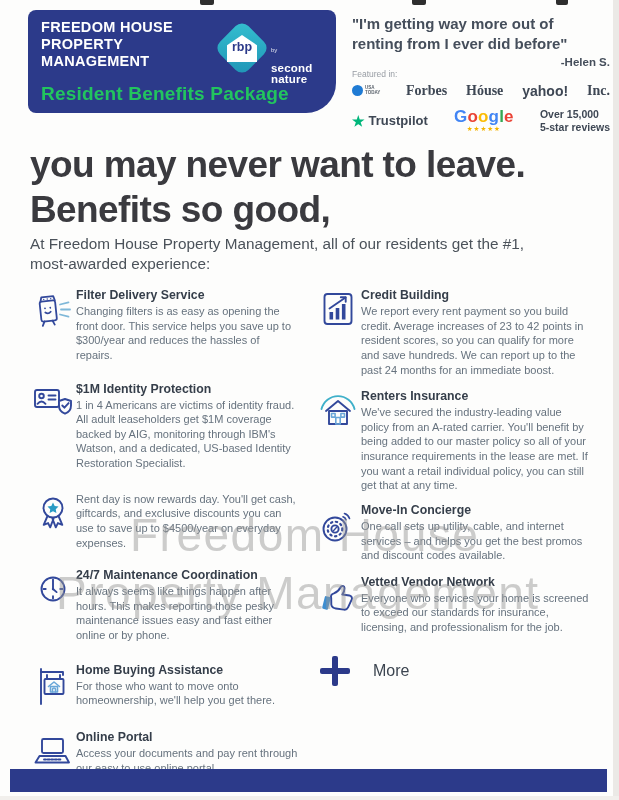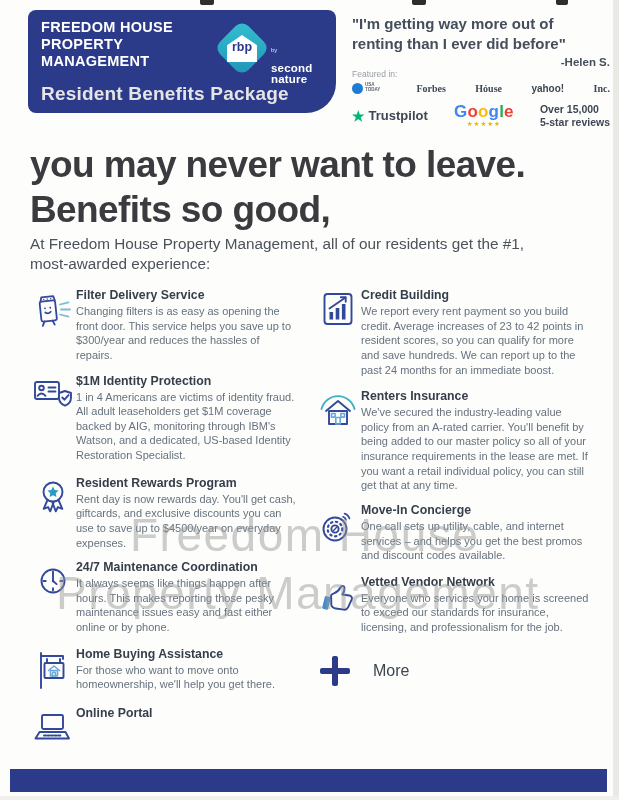--- a/index.html
+++ b/index.html
@@ -6,60 +6,60 @@
   .page{position:relative;width:619px;height:800px;background:#fdfdfc;overflow:hidden;
         font-family:"Liberation Sans",sans-serif;color:#3b434e;}
   .edge-right{position:absolute;right:0;top:0;width:6px;height:100%;background:#ebe9e6;}
   .edge-bottom{position:absolute;left:0;bottom:0;width:100%;height:4px;background:#f1efec;}
   .scan-mark{position:absolute;top:0;height:5px;background:#2e2e2e;border-radius:0 0 2px 2px;}
 
   
   .header-box{position:absolute;left:28px;top:10px;width:308px;height:103px;
               background:#2c3a8a;border-radius:8px 8px 30px 8px;box-sizing:border-box;padding:9px 13px;}
   .brand{color:#fff;font-weight:bold;font-size:14.5px;line-height:1.18;letter-spacing:.3px;}
-  .pkg-title{position:absolute;left:13px;bottom:8px;color:#e5e5e5;font-weight:bold;font-size:19px;letter-spacing:.2px;}
+  .pkg-title{position:absolute;left:13px;bottom:8px;color:#22c55e;font-weight:bold;font-size:19px;letter-spacing:.2px;}
   .rbp-wrap{position:absolute;left:186px;top:10px;width:56px;height:56px;}
   .rbp-diamond{position:absolute;left:8px;top:8px;width:40px;height:40px;border-radius:9px;
                background:linear-gradient(135deg,#35c0d0 0%,#1f94b6 100%);transform:rotate(45deg);}
   .rbp-house{position:absolute;left:13px;top:15px;width:30px;height:27px;background:#fff;
              clip-path:polygon(50% 0,100% 38%,100% 100%,0 100%,0 38%);}
   .rbp-text{position:absolute;left:13px;top:20px;width:30px;text-align:center;
             color:#2c3a8a;font-weight:bold;font-size:12.5px;}
   .sn-wrap{position:absolute;left:243px;top:38px;color:#fff;line-height:.95;}
   .sn-by{font-size:6px;vertical-align:top;opacity:.85;}
   .sn-name{font-weight:bold;font-size:11.5px;letter-spacing:.2px;}
 
   
   .quote-block{position:absolute;left:352px;top:14px;width:258px;}
   .quote{font-size:15px;font-weight:bold;color:#454e5b;line-height:1.32;}
   .attribution{text-align:right;font-size:11.5px;font-weight:bold;color:#454e5b;margin-top:2px;}
   .featured-label{font-size:8.5px;color:#979ca3;margin-top:1px;}
   .outlets{display:flex;align-items:center;justify-content:space-between;margin-top:4px;}
-  .outlet{font-size:10px;font-weight:bold;color:#3e4754;}
+  .outlet{font-size:14px;font-weight:bold;color:#3e4754;}
   .serif{font-family:"Liberation Serif",serif;}
   .usa-logo{display:flex;align-items:center;gap:2px;}
   .usa-circle{width:11px;height:11px;border-radius:50%;background:#1f7bd4;}
   .usa-text{font-size:4.5px;line-height:1.1;font-weight:bold;color:#5b636d;width:22px;}
   .reviews-row{display:flex;align-items:center;justify-content:space-between;margin-top:9px;}
   .trustpilot{display:flex;align-items:center;gap:4px;font-size:13px;font-weight:bold;color:#3e4754;}
   .tp-star{color:#00b67a;font-size:14px;}
   .google-box{text-align:center;line-height:1;}
   .google-word{font-size:17px;font-weight:bold;letter-spacing:.2px;}
   .google-stars{font-size:6.5px;color:#f4b400;letter-spacing:1px;margin-top:1px;}
   .review-count{font-size:10.5px;font-weight:bold;color:#3e4754;line-height:1.25;text-align:left;}
 
   
   .headline{position:absolute;left:30px;top:142px;font-size:37px;font-weight:800;
             color:#3a3a3f;line-height:1.22;letter-spacing:-.6px;}
   .intro{position:absolute;left:30px;top:234px;width:565px;font-size:15.3px;color:#4b525a;line-height:1.32;}
 
   
   .columns{position:absolute;left:30px;top:288px;width:580px;display:flex;}
   .col{display:flex;flex-direction:column;}
-  .col-left{width:285px;}
+  .col-left{width:285px;gap:8px;}
   .col-right{width:295px;}
   .benefit{display:flex;align-items:flex-start;}
   .bicon{width:46px;flex:none;display:flex;justify-content:center;padding-top:1px;}
   .btext{flex:1;}
   .btitle{font-size:12.3px;font-weight:bold;color:#353e4a;margin-bottom:2px;}
   .bdesc{font-size:11px;color:#66727e;line-height:1.33;}
   .col-left .bdesc{max-width:222px;}
   .col-right .bdesc{max-width:228px;}
   .mb-a{margin-bottom:11px;}.mb-b{margin-bottom:13px;}.mb-c{margin-bottom:10px;}
   .mb-d{margin-bottom:12px;}.mb-e{margin-bottom:14px;}
@@ -106,21 +106,21 @@
       <span class="sn-by">by</span>
       <div class="sn-name">second</div>
       <div class="sn-name">nature</div>
     </div>
     <div class="pkg-title">Resident Benefits Package</div>
   </div>
 
   <div class="quote-block">
     <div class="quote">
       <div>"I'm getting way more out of</div>
-      <div>renting than I ever did before"</div>
+      <div>renting from I ever did before"</div>
     </div>
     <div class="attribution">-Helen S.</div>
     <div class="featured-label">Featured in:</div>
     <div class="outlets">
       <div class="usa-logo">
         <div class="usa-circle"></div>
         <div class="usa-text">USA TODAY</div>
       </div>
       <div class="outlet serif">Forbes</div>
       <div class="outlet serif">Hóuse</div>
@@ -203,21 +203,20 @@
       <div class="benefit mb-c">
         <div class="bicon">
           <svg width="40" height="44" viewBox="0 0 40 44" fill="none" stroke="#32489b" stroke-width="1.9" stroke-linecap="round" stroke-linejoin="round">
             <circle cx="20" cy="15" r="9.5"></circle>
             <path d="M20 9.6 l1.7 3.4 3.8 .55 -2.75 2.7 .65 3.8 -3.4 -1.8 -3.4 1.8 .65 -3.8 -2.75 -2.7 3.8 -.55 z" fill="#2a9bc4" stroke="none"></path>
             <path d="M14.5 23 l-3.8 8.8 4.4 -1.7 2.1 4.2 3.4 -8.8"></path>
             <path d="M25.5 23 l3.8 8.8 -4.4 -1.7 -2.1 4.2 -3.4 -8.8"></path>
           </svg>
         </div>
         <div class="btext">
-          <div class="btitle">Resident Rewards Program</div>
           <div class="bdesc">Rent day is now rewards day. You'll get cash, giftcards, and exclusive discounts you can use to save up to $4500/year on everyday expenses.</div>
         </div>
       </div>
 
       <div class="benefit mb-d">
         <div class="bicon">
           <svg width="40" height="40" viewBox="0 0 40 40" fill="none" stroke="#32489b" stroke-width="1.9" stroke-linecap="round">
             <circle cx="20" cy="20" r="11.5"></circle>
             <path d="M20 10.5 v2.2 M29.5 20 h-2.2 M20 29.5 v-2.2 M10.5 20 h2.2"></path>
             <path d="M20 20 V13.5 M20 20 l3.6 3.1"></path>
@@ -253,20 +252,21 @@
       <div class="benefit">
         <div class="bicon">
           <svg width="44" height="40" viewBox="0 0 44 40" fill="none" stroke="#32489b" stroke-width="1.9" stroke-linecap="round" stroke-linejoin="round">
             <rect x="11" y="8" width="21" height="14" rx="1.5"></rect>
             <path d="M8.5 25 h26 l3.5 6.5 h-33.5 z"></path>
             <path d="M13 28.5 h17" stroke-dasharray="2 1.6"></path>
           </svg>
         </div>
         <div class="btext">
           <div class="btitle">Online Portal</div>
+          <div class="bdesc">Access your documents and pay rent through our easy to use online portal.</div>
         </div>
       </div>
 
     </div>
 
     <div class="col col-right">
 
       <div class="benefit mb-d">
         <div class="bicon">
           <svg width="40" height="40" viewBox="0 0 40 40" fill="none" stroke="#32489b" stroke-width="1.9" stroke-linecap="round" stroke-linejoin="round">

